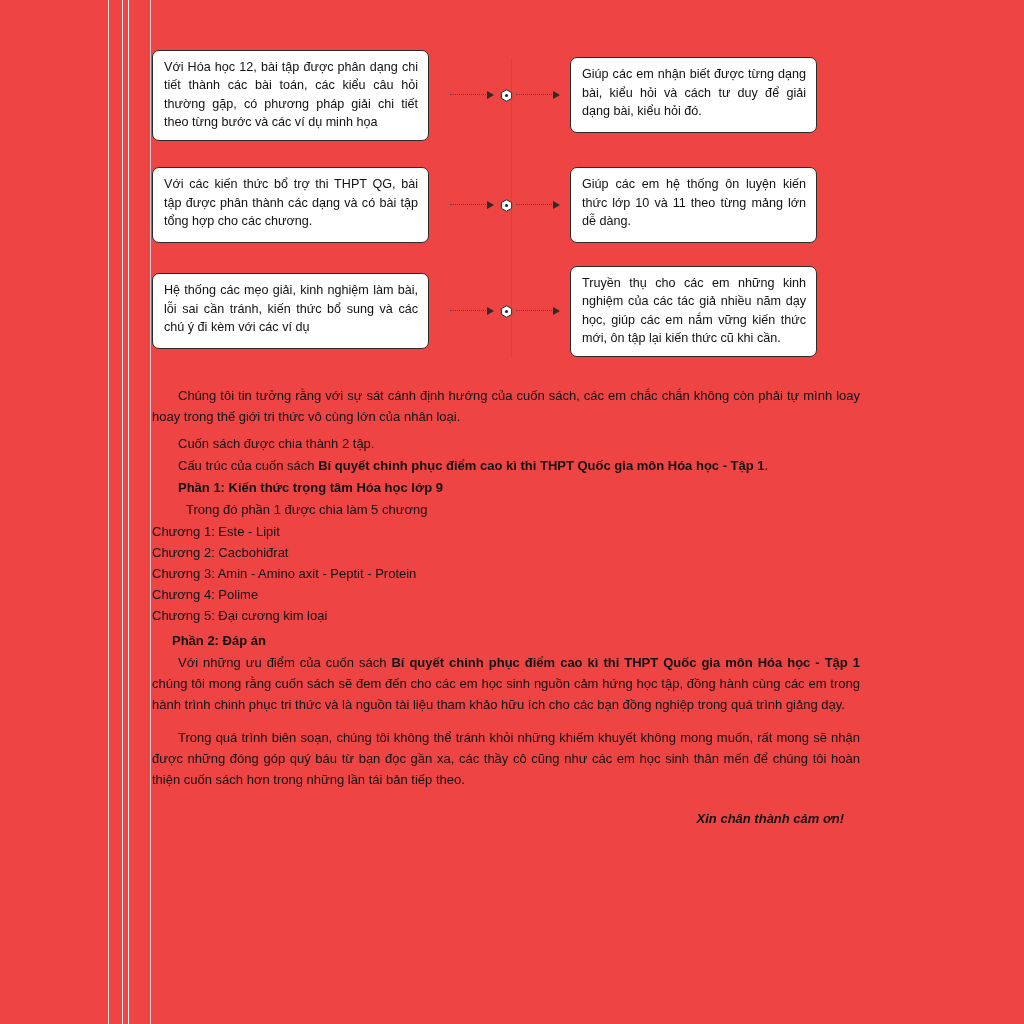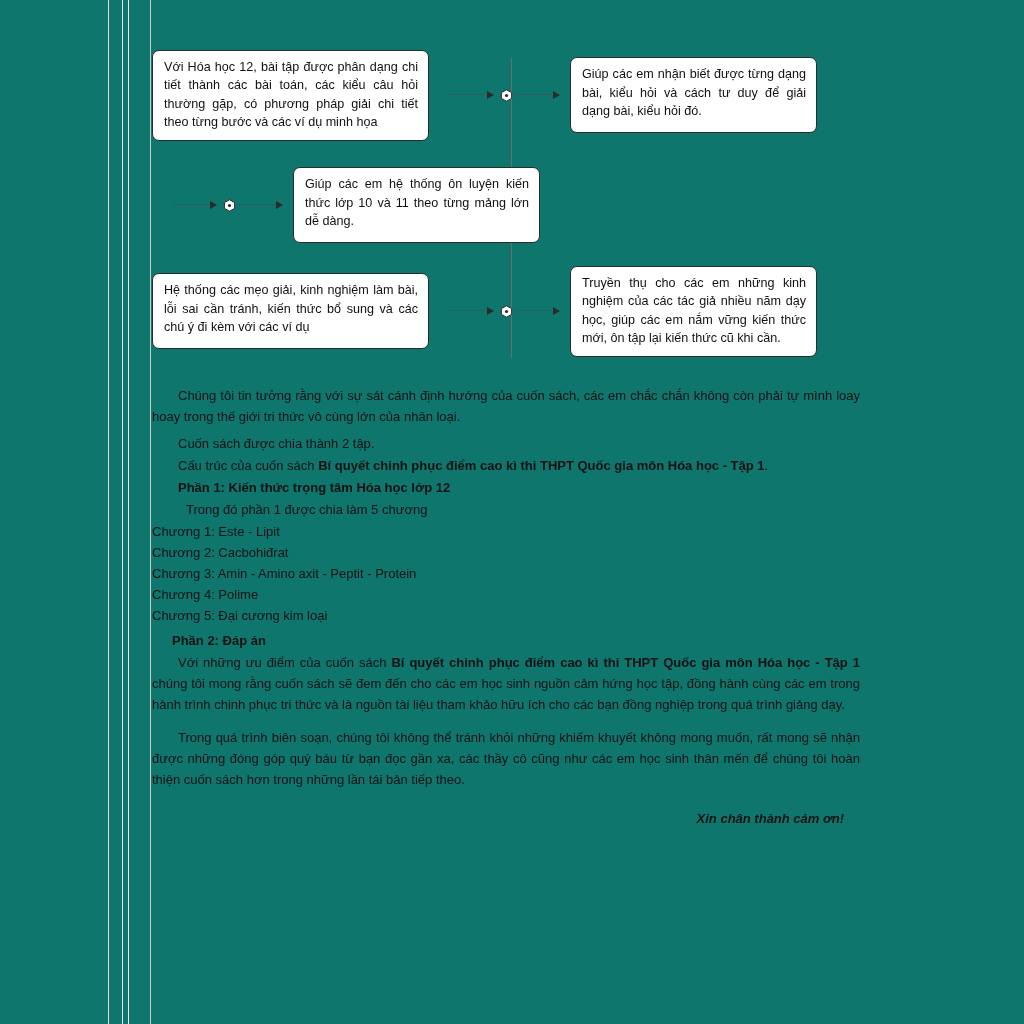--- a/index.html
+++ b/index.html
@@ -14,21 +14,21 @@
     color: #1a1a1a;
     overflow: hidden;
     position: relative;
   }
   .page {
     position: absolute;
     left: 0;
     top: 0;
     width: 1024px;
     height: 1024px;
-    background: #0f766e;
+    background: #ef4444;
   }
   
   .edge-line {
     position: absolute;
     top: 0;
     bottom: 0;
     width: 1px;
     background: #dcdcdc;
   }
   .edge-line.l1 { left: 108px; }
@@ -176,20 +176,21 @@
               <circle cx="6.5" cy="6.5" r="1.6" fill="#2b2b2b"></circle>
             </svg>
           </div>
           <div class="dots b"></div>
           <div class="arrow-head"></div>
         </div>
         <div class="box right">Giúp các em nhận biết được từng dạng bài, kiểu hỏi và cách tư duy để giải dạng bài, kiểu hỏi đó.</div>
       </div>
 
       <div class="row r2">
+        <div class="box left">Với các kiến thức bổ trợ thi THPT QG, bài tập được phân thành các dạng và có bài tập tổng hợp cho các chương.</div>
         <div class="spacer-left"></div>
         <div class="connector">
           <div class="dots a"></div>
           <div class="arrow-head"></div>
           <div class="hexnode">
             <svg width="13" height="13" viewBox="0 0 13 13">
               <polygon points="6.5,0.8 11.6,3.6 11.6,9.4 6.5,12.2 1.4,9.4 1.4,3.6" fill="#fff" stroke="#2b2b2b" stroke-width="1"></polygon>
               <circle cx="6.5" cy="6.5" r="1.6" fill="#2b2b2b"></circle>
             </svg>
           </div>
@@ -219,21 +220,21 @@
     </div>
 
     <div class="body-text">
 
       <p class="indent">Chúng tôi tin tưởng rằng với sự sát cánh định hướng của cuốn sách, các em chắc chắn không còn phải tự mình loay hoay trong thế giới tri thức vô cùng lớn của nhân loại.</p>
 
       <p class="indent tight">Cuốn sách được chia thành 2 tập.</p>
 
       <p class="indent tight"><span>Cấu trúc của cuốn sách </span><span class="bold">Bí quyết chinh phục điểm cao kì thi THPT Quốc gia môn Hóa học - Tập 1</span><span>.</span></p>
 
-      <p class="bold tight" style="padding-left:26px">Phần 1: Kiến thức trọng tâm Hóa học lớp 12</p>
+      <p class="bold tight" style="padding-left:26px">Phần 1: Kiến thức trọng tâm Hóa học lớp 9</p>
 
       <p class="indent2 tight">Trong đó phần 1 được chia làm 5 chương</p>
 
       <p class="chap tight">Chương 1: Este - Lipit</p>
       <p class="chap tight">Chương 2: Cacbohiđrat</p>
       <p class="chap tight">Chương 3: Amin - Amino axit - Peptit - Protein</p>
       <p class="chap tight">Chương 4: Polime</p>
       <p class="chap tight">Chương 5: Đại cương kim loại</p>
 
       <p class="bold tight" style="padding-left:20px; margin-top:3px">Phần 2: Đáp án</p>

